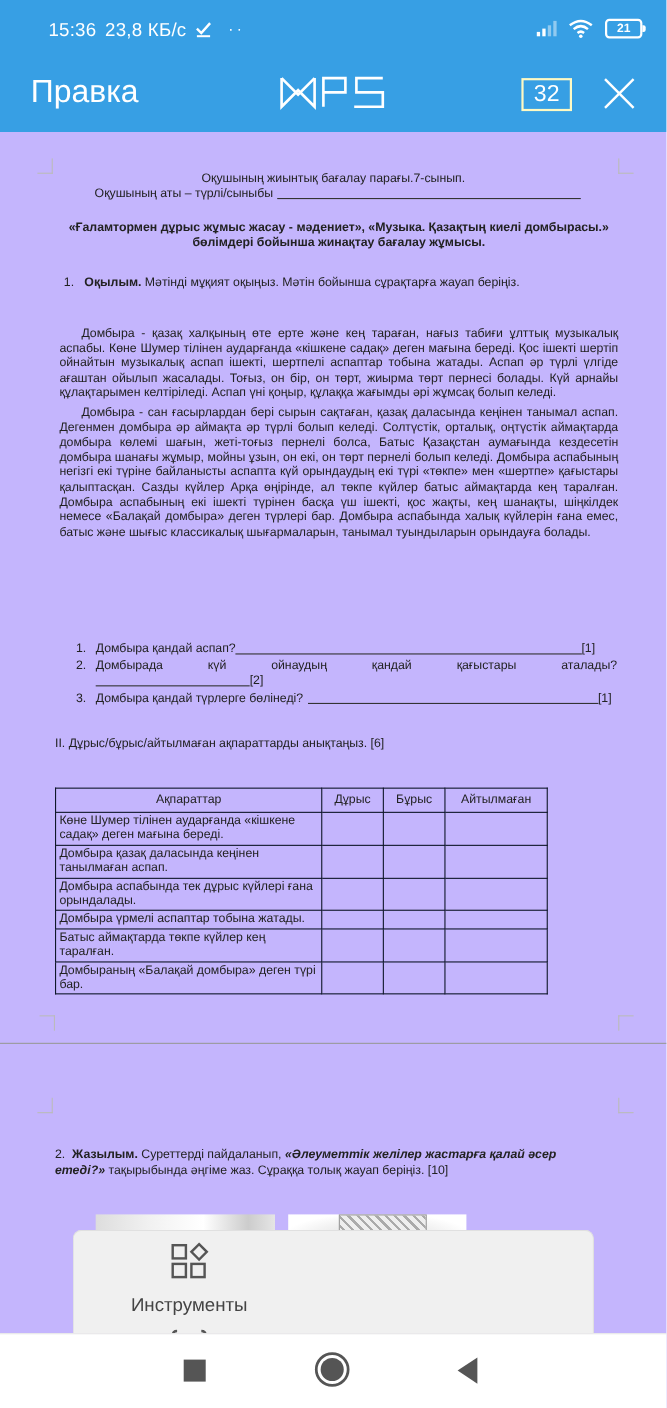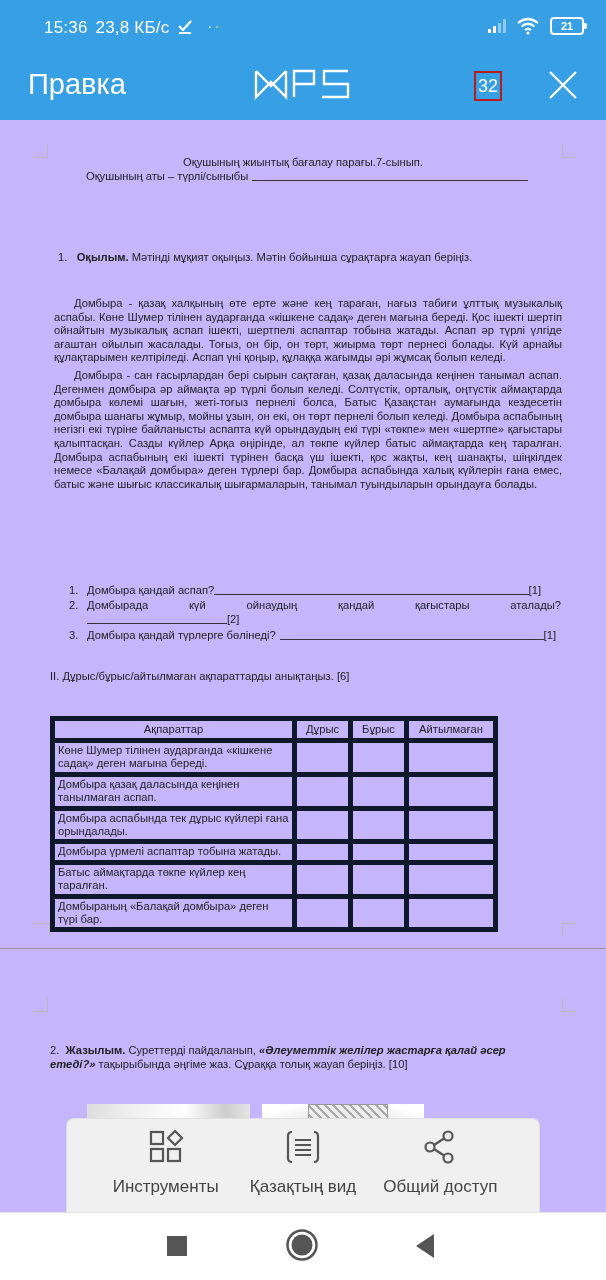--- a/index.html
+++ b/index.html
@@ -14,54 +14,54 @@
   .status-right { position: absolute; right: 22px; top: 17px; display: flex; align-items: center; gap: 10px; }
   .signal { display: flex; align-items: flex-end; gap: 2px; height: 14px; }
   .signal span { width: 3px; background: #fff; display: block; }
   .signal span.dim { background: rgba(255,255,255,0.45); }
   .battery { width: 34px; height: 18px; border: 2px solid #fff; border-radius: 4px; font-size: 11px; font-weight: bold; display: flex; align-items: center; justify-content: center; position: relative; }
   .battery::after { content: ""; position: absolute; right: -5px; top: 4px; width: 3px; height: 6px; background: #fff; border-radius: 0 2px 2px 0; }
 
   .appbar { position: absolute; left: 0; top: 56px; width: 606px; height: 64px; padding-left: 24px; }
   .edit-btn { position: absolute; left: 28px; top: 12px; font-size: 29px; color: #fff; }
   .logo { position: absolute; left: 254px; top: 12px; }
-  .pages-btn { position: absolute; left: 474px; top: 15px; width: 28px; height: 30px; border: 2px solid #b91c1c; font-size: 18px; display: flex; align-items: center; justify-content: center; color: #fff; }
+  .pages-btn { position: absolute; left: 474px; top: 15px; width: 46px; height: 30px; border: 2px solid #fef9c3; font-size: 21px; display: flex; align-items: center; justify-content: center; color: #fff; }
   .close-btn { position: absolute; left: 546px; top: 12px; width: 34px; height: 34px; }
 
   
   .doc { position: absolute; left: 0; top: 120px; width: 606px; height: 1160px; background: #c4b5fd; }
   .corner { position: absolute; width: 14px; height: 14px; border-color: #bbb; border-style: solid; border-width: 0; }
   .c-tl { border-right-width: 1px; border-bottom-width: 1px; }
   .c-tr { border-left-width: 1px; border-bottom-width: 1px; }
   .c-bl { border-right-width: 1px; border-top-width: 1px; }
   .c-br { border-left-width: 1px; border-top-width: 1px; }
 
   .txt { position: absolute; font-size: 11.2px; line-height: 13.6px; color: #222; }
   .center { text-align: center; }
   .bold { font-weight: bold; }
   .para p { text-indent: 20px; text-align: justify; text-align-last: left; }
 
   .q-list .qrow { position: absolute; font-size: 11.2px; line-height: 13.6px; display: flex; }
   .q-num { width: 18px; flex: none; }
   .blank { border-bottom: 1px solid #333; display: inline-block; height: 11px; }
 
   table.info { position: absolute; left: 50px; top: 596px; width: 448px; border-collapse: collapse; font-size: 11.2px; line-height: 13.4px; }
-  table.info th, table.info td { border: 5px solid #0f172a; padding: 1px 3px; vertical-align: top; font-weight: normal; }
+  table.info th, table.info td { border: 1px solid #0f172a; padding: 1px 3px; vertical-align: top; font-weight: normal; }
   table.info th { text-align: center; height: 22px; vertical-align: middle; }
   table.info td.empty { width: auto; }
 
   .page-sep { position: absolute; left: 0; top: 828px; width: 606px; height: 1px; background: #999; }
 
   .imgs { position: absolute; top: 984px; }
   .img1 { left: 87px; width: 163px; height: 40px; background: linear-gradient(90deg,#ddd 0%, #f1f1f1 30%, #fff 60%, #ccc 85%, #e5e5e5 100%); }
   .img2 { left: 262px; width: 162px; height: 40px; background: radial-gradient(ellipse at center, #ddd 0%, #f2f2f2 50%, #fff 75%); }
   .img2 .sketch { position: absolute; left: 46px; top: 0; width: 80px; height: 30px; border: 1px solid #999; background: repeating-linear-gradient(45deg,#aaa 0 2px,#eee 2px 6px); }
 
   
-  .float-bar { position: absolute; left: 66px; top: 1118px; width: 474px; height: 94px; background: #f0f0f0; border: 1px solid #e0e0e0; border-bottom: none; border-radius: 8px 8px 0 0; display: flex; justify-content: space-between; padding: 0 30px; }
+  .float-bar { position: absolute; left: 66px; top: 1118px; width: 474px; height: 94px; background: #f0f0f0; border: 1px solid #e0e0e0; border-bottom: none; border-radius: 8px 8px 0 0; display: flex; justify-content: space-between; padding: 0 30px; flex-direction: column; }
   .fb-item { width: 150px; display: flex; flex-direction: column; align-items: center; padding-top: 10px; }
   .fb-icon { width: 36px; height: 36px; }
   .fb-label { margin-top: 12px; font-size: 17px; color: #444; white-space: nowrap; }
 
   
   .navbar { position: absolute; left: 0; top: 1212px; width: 606px; height: 68px; background: #fff; border-top: 1px solid #e6e6e6; }
   .nav-btn { position: absolute; top: 22px; }
 </style>
 </head>
 <body>
@@ -115,20 +115,21 @@
 
   <div class="corner c-tl" style="left:34px; top:24px;"></div>
   <div class="corner c-tr" style="left:562px; top:24px;"></div>
 
   <div class="txt center" style="left:0; width:606px; top:36px;">Оқушының жиынтық бағалау парағы.7-сынып.</div>
   <div class="txt" style="left:86px; top:50px; display:flex;">
     <span>Оқушының аты – түрлі/сыныбы</span>
     <span class="blank" style="width:276px; margin-left:4px;"></span>
   </div>
 
+  <div class="txt center bold" style="left:48px; width:520px; top:81px;">«Ғаламтормен дұрыс жұмыс жасау - мәдениет», «Музыка. Қазақтың киелі домбырасы.» бөлімдері бойынша жинақтау бағалау жұмысы.</div>
 
   <div class="txt" style="left:58px; top:131px;">
     <span>1.</span>&nbsp;&nbsp;
     <span class="bold">Оқылым.</span><span> Мәтінді мұқият оқыңыз. Мәтін бойынша сұрақтарға жауап беріңіз.</span>
   </div>
 
   <div class="txt para" style="left:54px; width:508px; top:177px;">
     <p>Домбыра - қазақ халқының өте ерте және кең тараған, нағыз табиғи ұлттық музыкалық аспабы. Көне Шумер тілінен аударғанда «кішкене садақ» деген мағына береді. Қос ішекті шертіп ойнайтын музыкалық аспап ішекті, шертпелі аспаптар тобына жатады. Аспап әр түрлі үлгіде ағаштан ойылып жасалады. Тоғыз, он бір, он төрт, жиырма төрт пернесі болады. Күй арнайы құлақтарымен келтіріледі. Аспап үні қоңыр, құлаққа жағымды әрі жұмсақ болып келеді.</p>
     <p style="margin-top:4px;">Домбыра - сан ғасырлардан бері сырын сақтаған, қазақ даласында кеңінен танымал аспап. Дегенмен домбыра әр аймақта әр түрлі болып келеді. Солтүстік, орталық, оңтүстік аймақтарда домбыра көлемі шағын, жеті-тоғыз пернелі болса, Батыс Қазақстан аумағында кездесетін домбыра шанағы жұмыр, мойны ұзын, он екі, он төрт пернелі болып келеді. Домбыра аспабының негізгі екі түріне байланысты аспапта күй орындаудың екі түрі «төкпе» мен «шертпе» қағыстары қалыптасқан. Сазды күйлер Арқа өңірінде, ал төкпе күйлер батыс аймақтарда кең таралған. Домбыра аспабының екі ішекті түрінен басқа үш ішекті, қос жақты, кең шанақты, шіңкілдек немесе «Балақай домбыра» деген түрлері бар. Домбыра аспабында халық күйлерін ғана емес, батыс және шығыс классикалық шығармаларын, танымал туындыларын орындауға болады.</p>
   </div>

